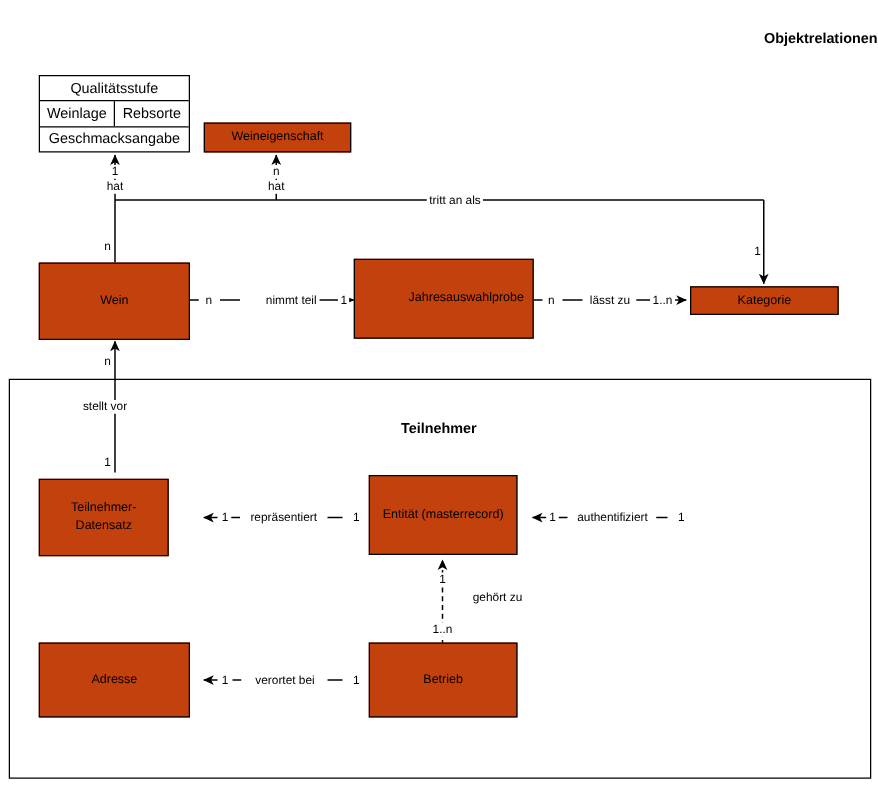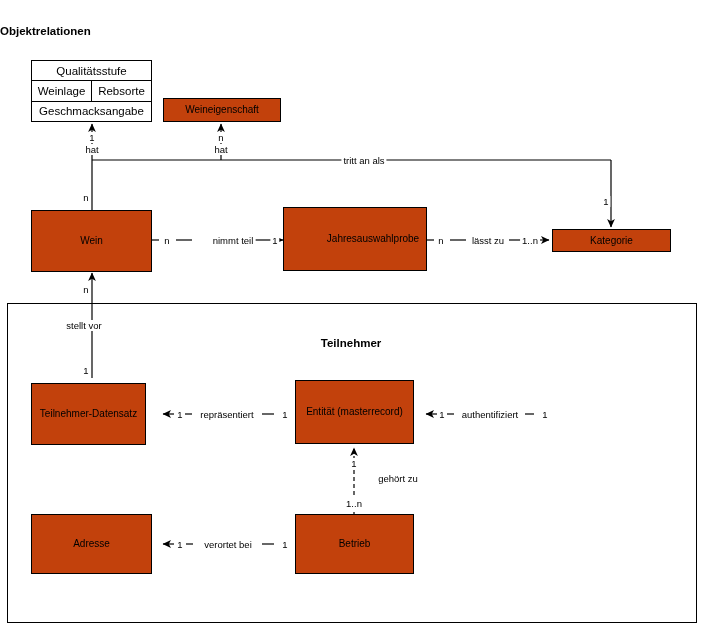--- a/index.html
+++ b/index.html
@@ -22,21 +22,21 @@
     top: 0;
     width: 702px;
     height: 635px;
     pointer-events: none;
   }
   .title {
     position: absolute;
     left: 0;
     top: 24px;
     width: 702px;
-    text-align: left;
+    text-align: right;
     font-size: 11.5px;
     font-weight: bold;
     line-height: 15px;
   }
   .ebox {
     position: absolute;
     box-sizing: border-box;
     border: 1.4px solid #000;
     background: #c2410c;
     display: flex;
@@ -164,21 +164,21 @@
   </div>
 
   <div class="ebox" style="left:163px; top:98px; width:118px; height:24px;">Weineigenschaft</div>
 
   <div class="ebox" style="left:31px; top:210px; width:121px; height:62px;">Wein</div>
 
   <div class="ebox" style="left:283px; top:207px; width:144px; height:64px;padding-left:40px;">Jahresauswahlprobe</div>
 
   <div class="ebox" style="left:552px; top:229px; width:119px; height:23px;">Kategorie</div>
 
-  <div class="ebox" style="left:31px; top:383px; width:115px; height:62px;">Teilnehmer-Datensatz</div>
+  <div class="ebox" style="left:31px; top:383px; width:104px; height:62px;">Teilnehmer-Datensatz</div>
 
   <div class="ebox" style="left:295px; top:380px; width:119px; height:64px;">Entität (masterrecord)</div>
 
 
   <div class="ebox" style="left:31px; top:514px; width:121px; height:60px;">Adresse</div>
 
   <div class="ebox" style="left:295px; top:514px; width:119px; height:60px;">Betrieb</div>
 
   <div class="group-box" style="left:7px; top:303px; width:690px; height:320px;"></div>
   <div class="group-label" style="left:0; top:337px; width:702px;">Teilnehmer</div>

